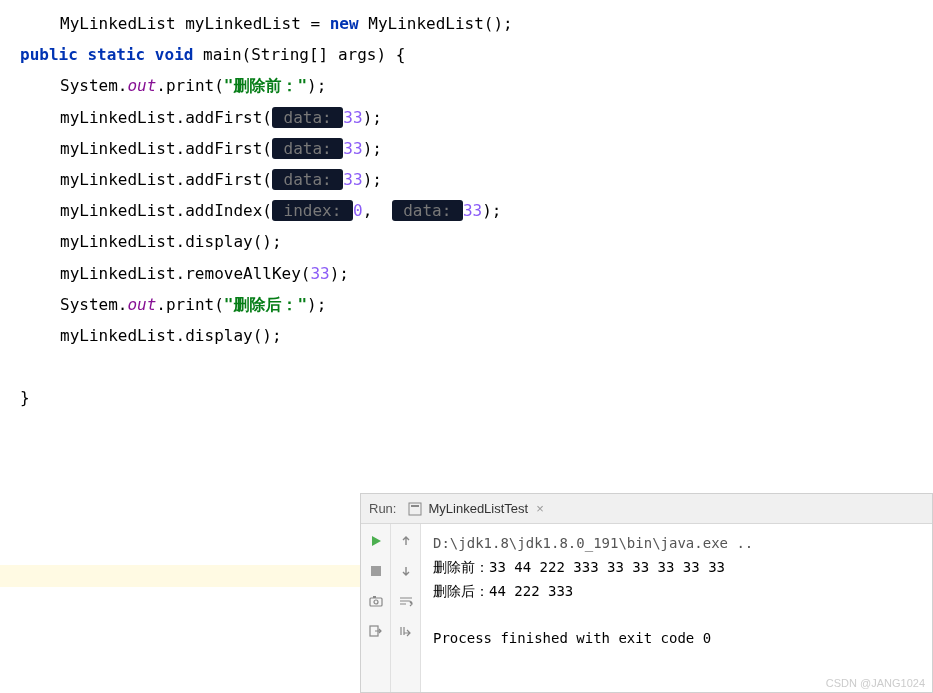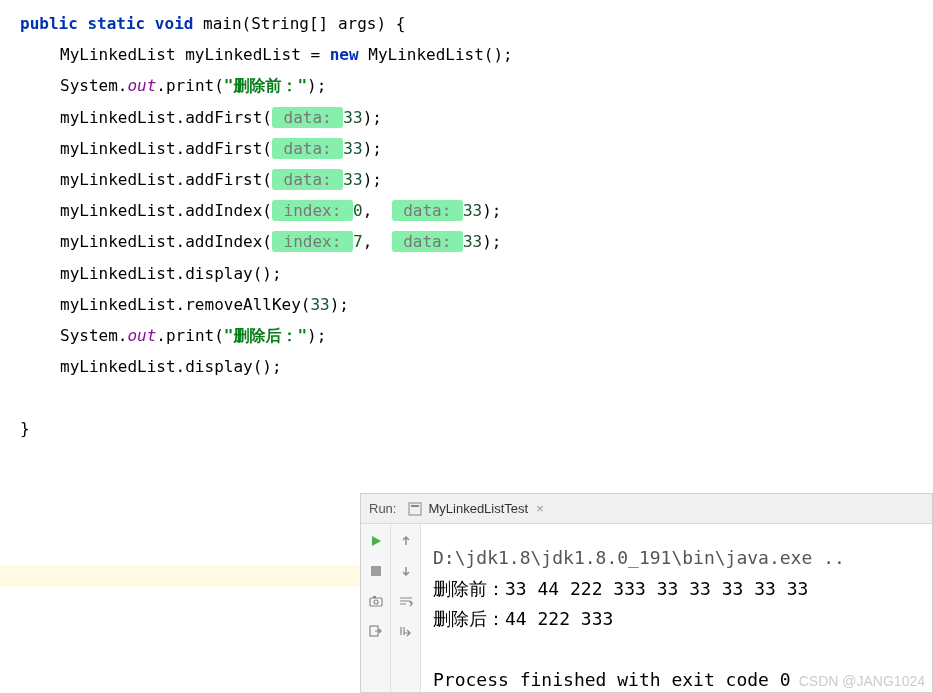--- a/index.html
+++ b/index.html
@@ -15,23 +15,23 @@
     .code-area {
       padding: 8px 0 8px 20px;
       line-height: 1.95;
     }
     .line { white-space: pre; }
     .indent1 { padding-left: 40px; }
     .indent0 { padding-left: 0px; }
     .kw { color: #0033B3; font-weight: bold; }
     .str { color: #067D17; font-weight: bold; }
     .field { color: #871094; font-style: italic; }
-    .num { color: #14532d; }
+    .num { color: #8b5cf6; }
     .hint {
-      background: #86efac;
+      background: #0f172a;
       color: #787878;
       font-style: normal;
       border-radius: 3px;
       padding: 1px 2px;
     }
     .plain { color: #000; }
     
     .run-panel {
       position: absolute;
       left: 360px;
@@ -89,60 +89,59 @@
       width: 22px; height: 22px;
       display: flex;
       align-items: center;
       justify-content: center;
       cursor: pointer;
       color: #6e6e6e;
     }
     .output {
       flex: 1;
       background: #fff;
-      padding: 19px 12px;
+      padding: 8px 12px;
       font-family: 'Consolas', 'Monaco', monospace;
-      font-size: 18px;
+      font-size: 14px;
       line-height: 1.7;
       color: #000;
       white-space: pre;
       overflow: hidden;
     }
     .out-path { color: #555; }
     .out-exit { color: #000; }
     
     .watermark {
       position: absolute;
       right: 8px;
       bottom: 4px;
-      font-size: 14px;
+      font-size: 11px;
       color: #ccc;
       font-family: sans-serif;
     }
     .yellow-strip {
       position: absolute;
       left: 0;
       top: 565px;
       width: 360px;
       height: 22px;
       background: #fffae3;
     }
   </style>
 </head>
 <body>
 
 <div class="code-area">
+  <div class="line indent1"><span class="plain">MyLinkedList myLinkedList = </span><span class="kw">new</span><span class="plain"> MyLinkedList();</span></div>
   <div class="line indent0"><span class="kw">public static void</span><span class="plain"> main(String[] args) {</span></div>
-  <div class="line indent1"><span class="plain">MyLinkedList myLinkedList = </span><span class="kw">new</span><span class="plain"> MyLinkedList();</span></div>
   <div class="line indent1"><span class="plain">System.</span><span class="field">out</span><span class="plain">.print(</span><span class="str">"删除前："</span><span class="plain">);</span></div>
   <div class="line indent1"><span class="plain">myLinkedList.addFirst(</span><span class="hint"> data: </span><span class="num">33</span><span class="plain">);</span></div>
   <div class="line indent1"><span class="plain">myLinkedList.addFirst(</span><span class="hint"> data: </span><span class="num">33</span><span class="plain">);</span></div>
   <div class="line indent1"><span class="plain">myLinkedList.addFirst(</span><span class="hint"> data: </span><span class="num">33</span><span class="plain">);</span></div>
   <div class="line indent1"><span class="plain">myLinkedList.addIndex(</span><span class="hint"> index: </span><span class="num">0</span><span class="plain">,  </span><span class="hint"> data: </span><span class="num">33</span><span class="plain">);</span></div>
-  <div class="line indent1"><span class="plain">myLinkedList.addIndex(</span><span class="hint"> index: </span><span class="num">7</span><span class="plain">,  </span><span class="hint"> data: </span><span class="num">33</span><span class="plain">);</span></div>
   <div class="line indent1"><span class="plain">myLinkedList.display();</span></div>
   <div class="line indent1"><span class="plain">myLinkedList.removeAllKey(</span><span class="num">33</span><span class="plain">);</span></div>
   <div class="line indent1"><span class="plain">System.</span><span class="field">out</span><span class="plain">.print(</span><span class="str">"删除后："</span><span class="plain">);</span></div>
   <div class="line indent1"><span class="plain">myLinkedList.display();</span></div>
   <div class="line indent1">&nbsp;</div>
   <div class="line indent0"><span class="plain">}</span></div>
 </div>
 
 <div class="yellow-strip"></div>
 

